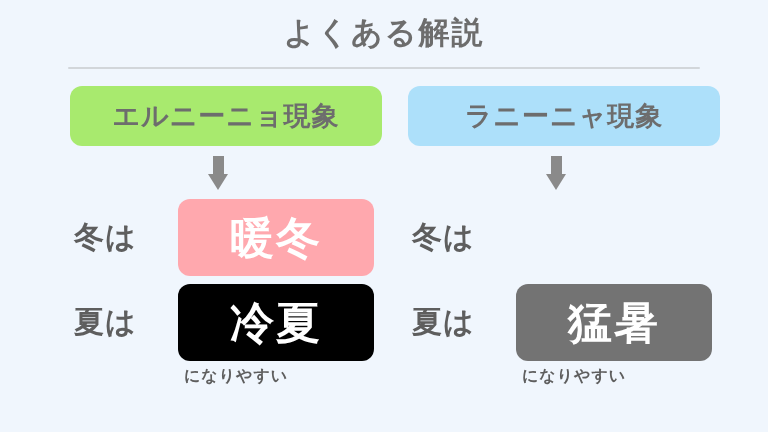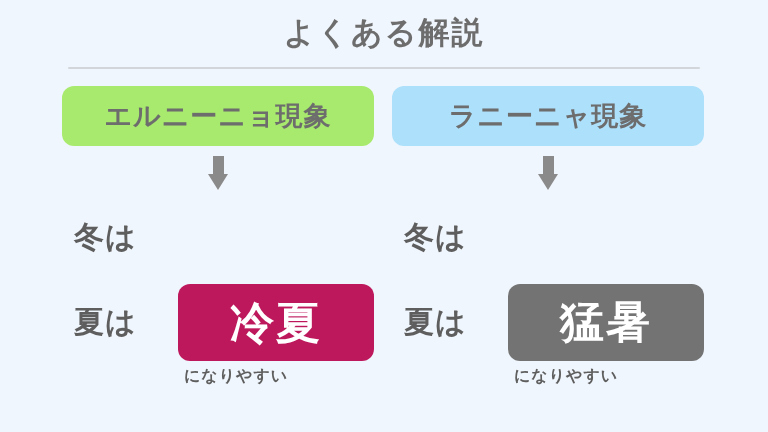--- a/index.html
+++ b/index.html
@@ -46,31 +46,32 @@
     border-radius: 1px;
   }
 
   
   .column {
     position: absolute;
     top: 86px;
     width: 312px;
   }
   .column.left  { left: 62px; }
-  .column.right { left: 392px; font-family: Liberation Serif, serif; }
+  .column.right { left: 400px; }
 
   
   .header-pill {
     width: 312px;
     height: 60px;
     border-radius: 12px;
     display: flex;
     align-items: center;
     justify-content: center;
     box-sizing: border-box;
+    margin-left: 8px;
   }
   .header-pill .pill-text {
     font-size: 27px;
     font-weight: 700;
     color: #6d6d6d;
     letter-spacing: 1px;
     white-space: nowrap;
   }
   .header-pill.green { background: #a8ea6e; }
   .header-pill.blue  { background: #ade0fa; }
@@ -139,21 +140,21 @@
   }
   .result-box .result-text {
     font-size: 44px;
     font-weight: 700;
     color: #ffffff;
     letter-spacing: 2px;
     white-space: nowrap;
     line-height: 1;
   }
   .result-box.pink      { background: #ffa8ae; }
-  .result-box.lightblue { background: #be185d; }
+  .result-box.lightblue { background: #000000; }
   .result-box.skyblue   { background: #5bc4fb; }
   .result-box.coral     { background: #737373; }
 
   
   .caption {
     margin-top: 5px;
     width: 312px;
     text-align: center;
     font-size: 16px;
     font-weight: 700;
@@ -181,20 +182,23 @@
 
     <div class="arrow-wrap">
       <div class="arrow">
         <div class="shaft"></div>
         <div class="head"></div>
       </div>
     </div>
 
     <div class="row">
       <span class="row-label">冬は</span>
+      <div class="result-box pink">
+        <span class="result-text">暖冬</span>
+      </div>
     </div>
 
     <div class="row">
       <span class="row-label">夏は</span>
       <div class="result-box lightblue">
         <span class="result-text">冷夏</span>
       </div>
     </div>
 
     <div class="caption">になりやすい</div>

